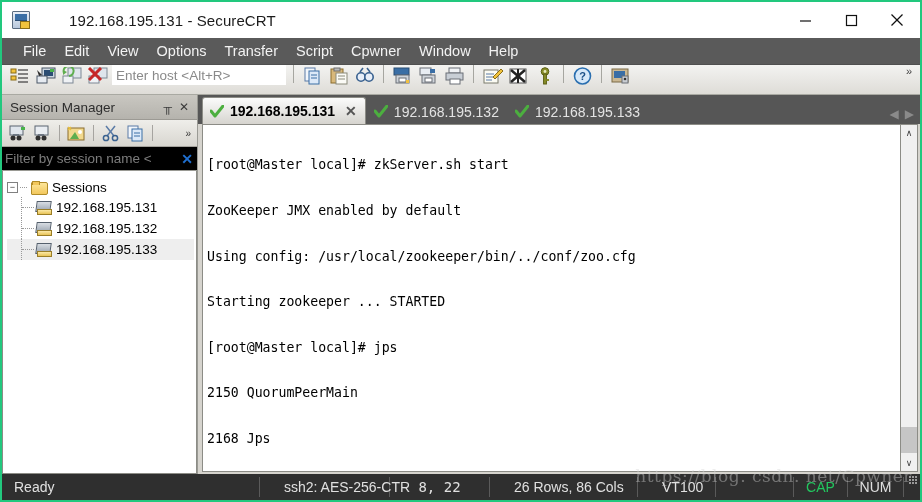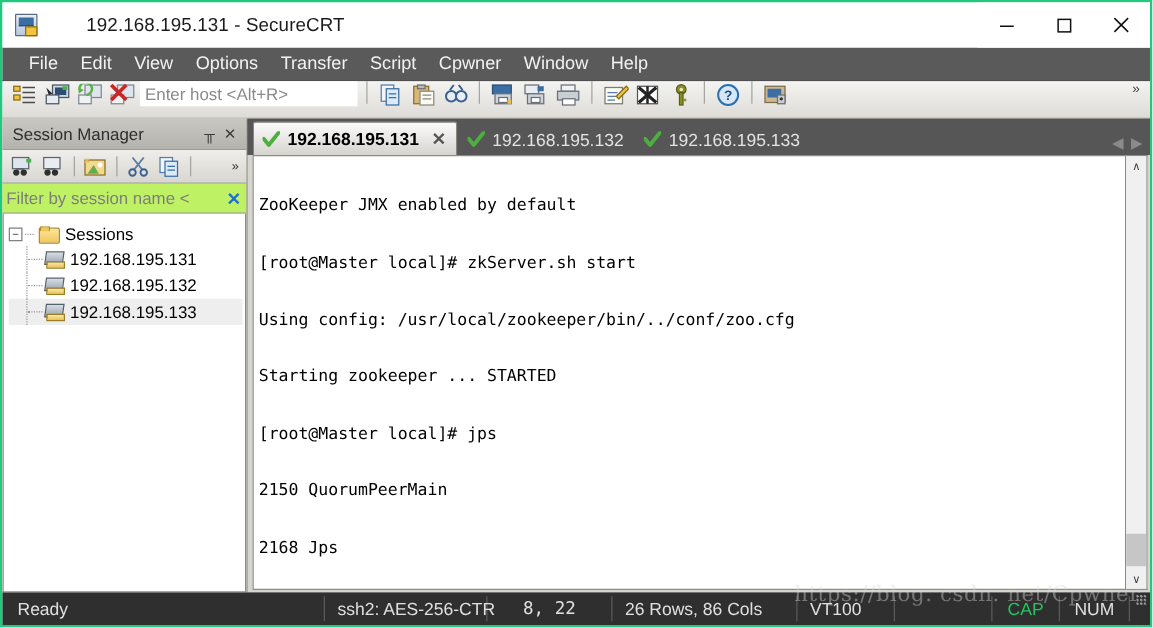--- a/index.html
+++ b/index.html
@@ -129,21 +129,21 @@
     display: flex; align-items: center; gap: 2px;
     padding: 0 4px;
   }
   .smt-icon { width: 23px; height: 21px; position: relative;
     display:flex; align-items:center; justify-content:center; flex:0 0 auto;}
   .smt-sep { width:1px; height:16px; background:#a6a4a0; margin:0 3px; flex:0 0 auto;}
   .smt-more { margin-left:auto; font-size:10px; color:#333; padding-right:2px; }
 
   .sm-filter {
     height: 24px; min-height: 24px;
-    background: #bef264;
+    background: #000000;
     border-bottom: 1px solid #9a9a94;
     display: flex; align-items: center;
     padding: 0 4px 0 3px;
   }
   .sm-filter-text {
     font-size: 13.5px; color: #7d7d7d; flex:1;
     white-space: nowrap; overflow: hidden;
   }
   .sm-filter-clear { color: #1f6fd0; font-size: 14px; font-weight: bold; padding-left:2px; }
 
@@ -280,21 +280,21 @@
   
   .statusbar {
     height: 26px; min-height: 26px;
     background: #2f2f2f;
     display: flex; align-items: center;
     color: #e0e0e0; font-size: 14px;
     position: relative;
   }
   .st-cell {
     height: 20px; display: flex; align-items: center;
-    padding: 0 10px;
+    padding: 0 24px;
     border-right: 1px solid #5a5a5a;
     white-space: nowrap;
     text-align: center;
   }
   .st-ready { width: 258px; padding-left: 12px; }
   .st-enc   { width: 130px; }
   .st-pos   { width: 100px; justify-content:center; font-family:"DejaVu Sans Mono", monospace; }
   .st-size  { width: 148px; }
   .st-emu   { width: 78px; }
   .st-grow  { flex:1; border-right:1px solid #5a5a5a; }
@@ -641,22 +641,22 @@
         </div>
 
         <div class="tab-navs">
           <span class="tab-nav-arrow">◀</span>
           <span class="tab-nav-arrow">▶</span>
         </div>
       </div>
 
       <div class="term-wrap">
         <div class="terminal">
+          <div class="term-line">[root@Master local]# zkServer.sh start</div>
           <div class="term-line">ZooKeeper JMX enabled by default</div>
-          <div class="term-line">[root@Master local]# zkServer.sh start</div>
           <div class="term-line">Using config: /usr/local/zookeeper/bin/../conf/zoo.cfg</div>
           <div class="term-line">Starting zookeeper ... STARTED</div>
           <div class="term-line">[root@Master local]# jps</div>
           <div class="term-line">2150 QuorumPeerMain</div>
           <div class="term-line">2168 Jps</div>
           
         </div>
 
         <div class="vscroll">
           <div class="vs-btn">∧</div>

